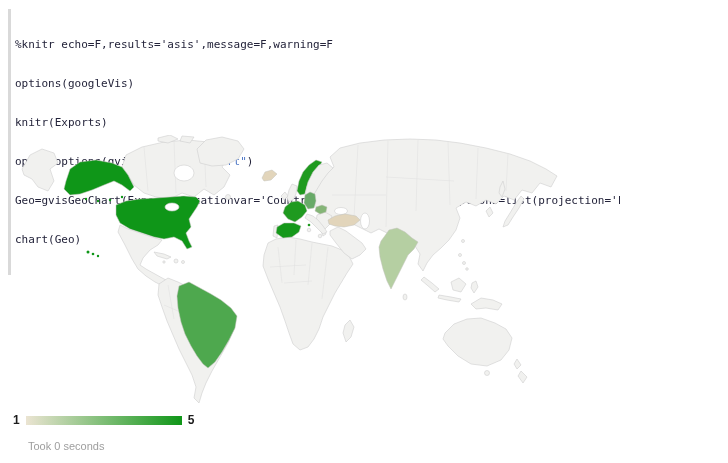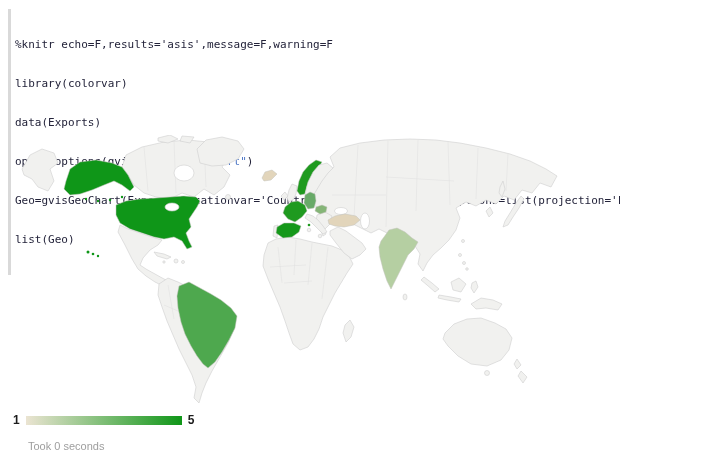--- a/index.html
+++ b/index.html
@@ -21,25 +21,25 @@
   .legend-bar{display:block;}
   .footer{position:absolute;left:28px;top:440px;font-size:11px;color:#9e9e9e;}
 </style>
 </head>
 <body>
 
 <div class="page">
 
   <div class="code-block">
     <div class="code-line"><span>%knitr echo=F,results='asis',message=F,warning=F</span></div>
-    <div class="code-line"><span>library(colorvar)</span></div>
-    <div class="code-line"><span>data(Exports)</span></div>
+    <div class="code-line"><span>options(googleVis)</span></div>
+    <div class="code-line"><span>knitr(Exports)</span></div>
     <div class="code-line"><span>op &lt;- options(gvis.plot.tag=</span><span class="tok-string">"chart"</span><span>)</span></div>
     <div class="code-line"><span>Geo=gvisGeoChart(Exports,locationvar='Country',colorvar=</span><span class="tok-string">"Profit"</span><span>, options=list(projection='kavrayskiy-vii'))</span></div>
-    <div class="code-line"><span>list(Geo)</span></div>
+    <div class="code-line"><span>chart(Geo)</span></div>
   </div>
 
   <div class="map-wrap">
     <svg width="556" height="280" viewBox="0 0 556 280" xmlns="http://www.w3.org/2000/svg">
 
       <path class="land" d="M14,34 L22,20 34,14 46,18 50,28 42,34 46,46 40,56 30,52 24,44 16,40 Z"></path>
 
       <path class="land" d="M120,40 114,32 118,20 134,12 156,7 180,5 200,7 212,12 220,22 214,32 222,40 216,52 206,60 196,54 186,62 174,58 162,64 148,62 136,58 126,50 Z"></path>
       <path class="ibord" d="M136,12 L140,56 M166,6 L168,58 M196,7 L198,52"></path>
       <ellipse class="sea" cx="176" cy="38" rx="10" ry="8"></ellipse>

